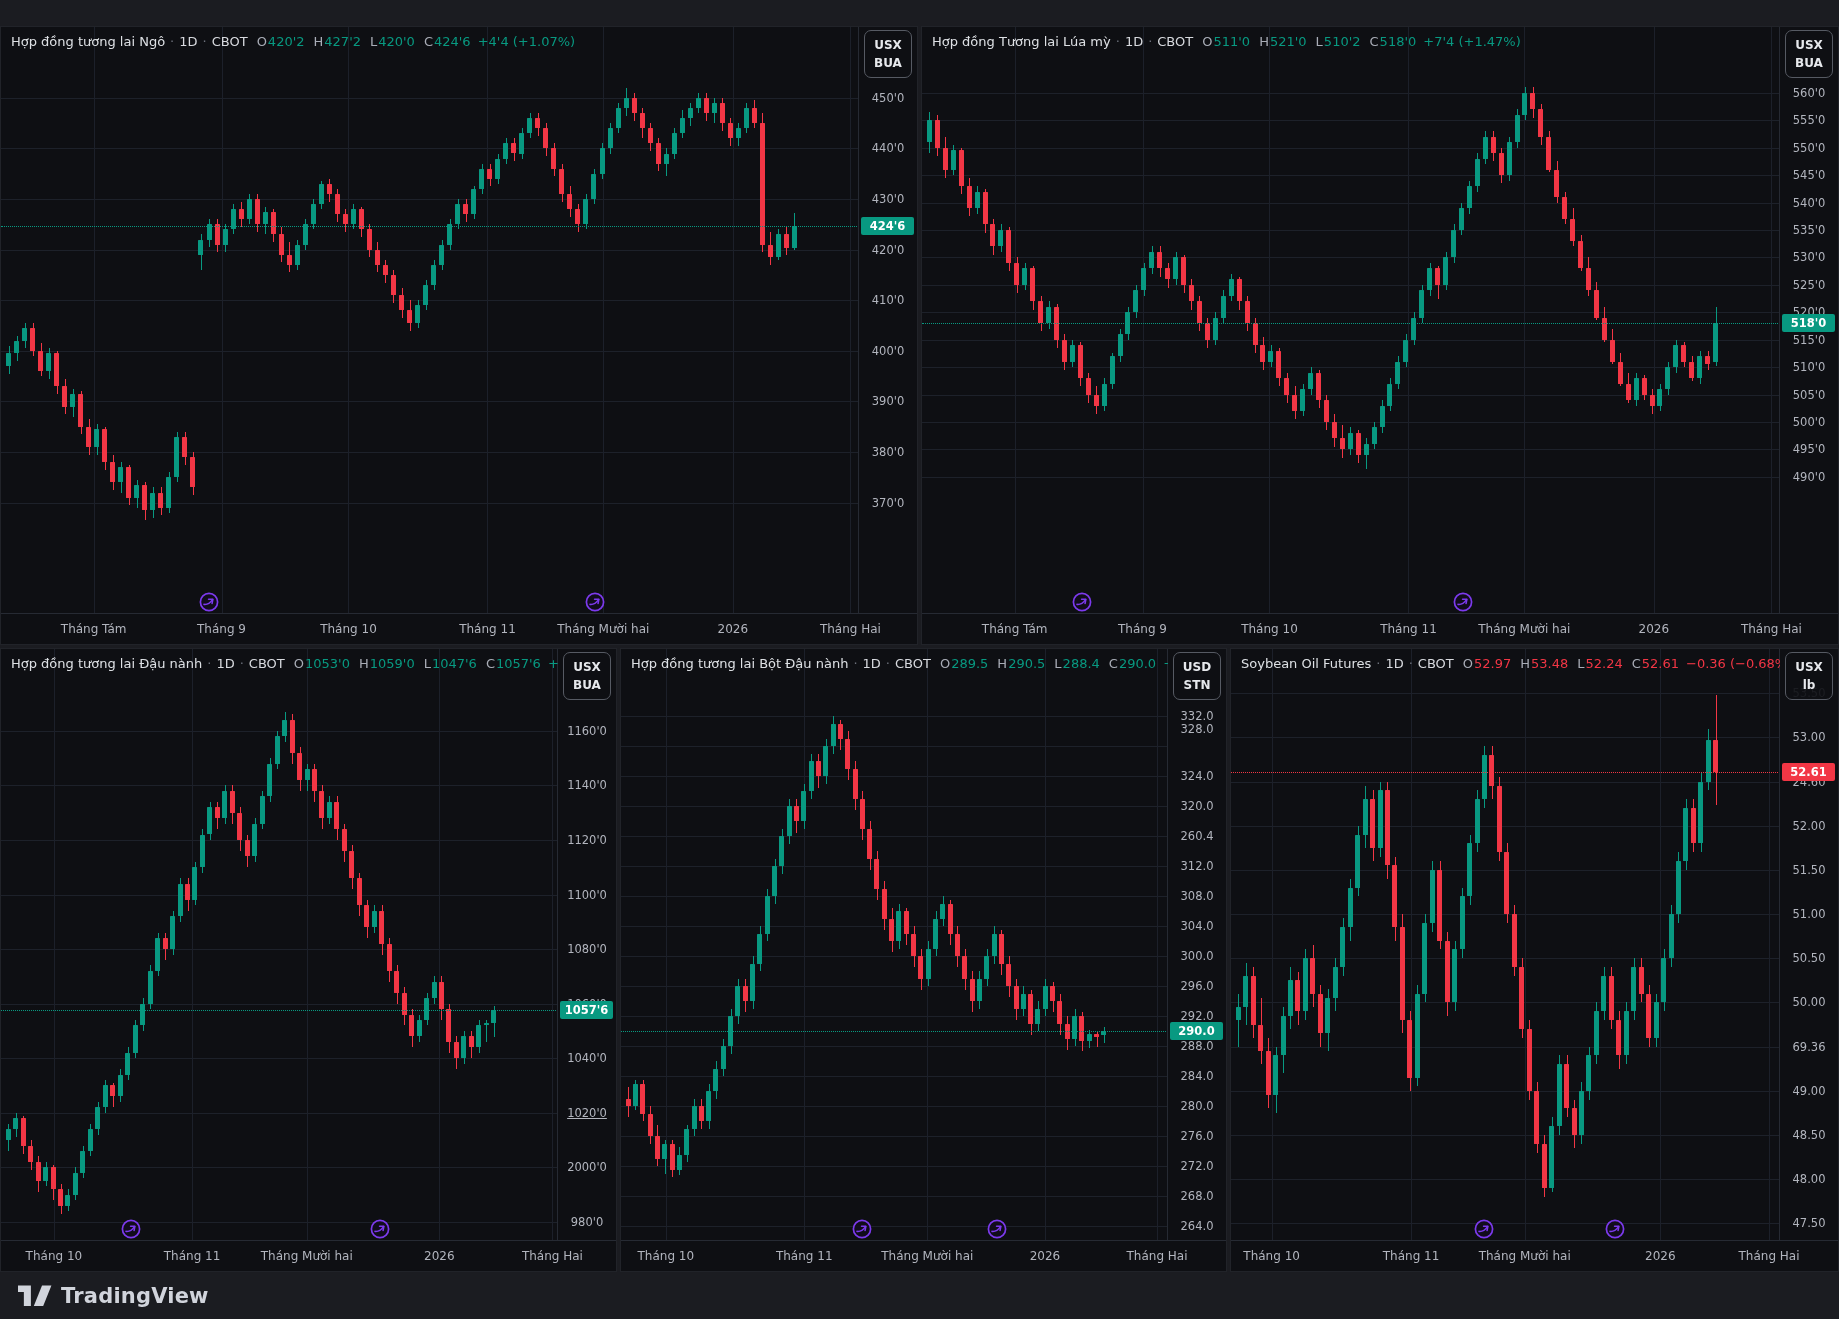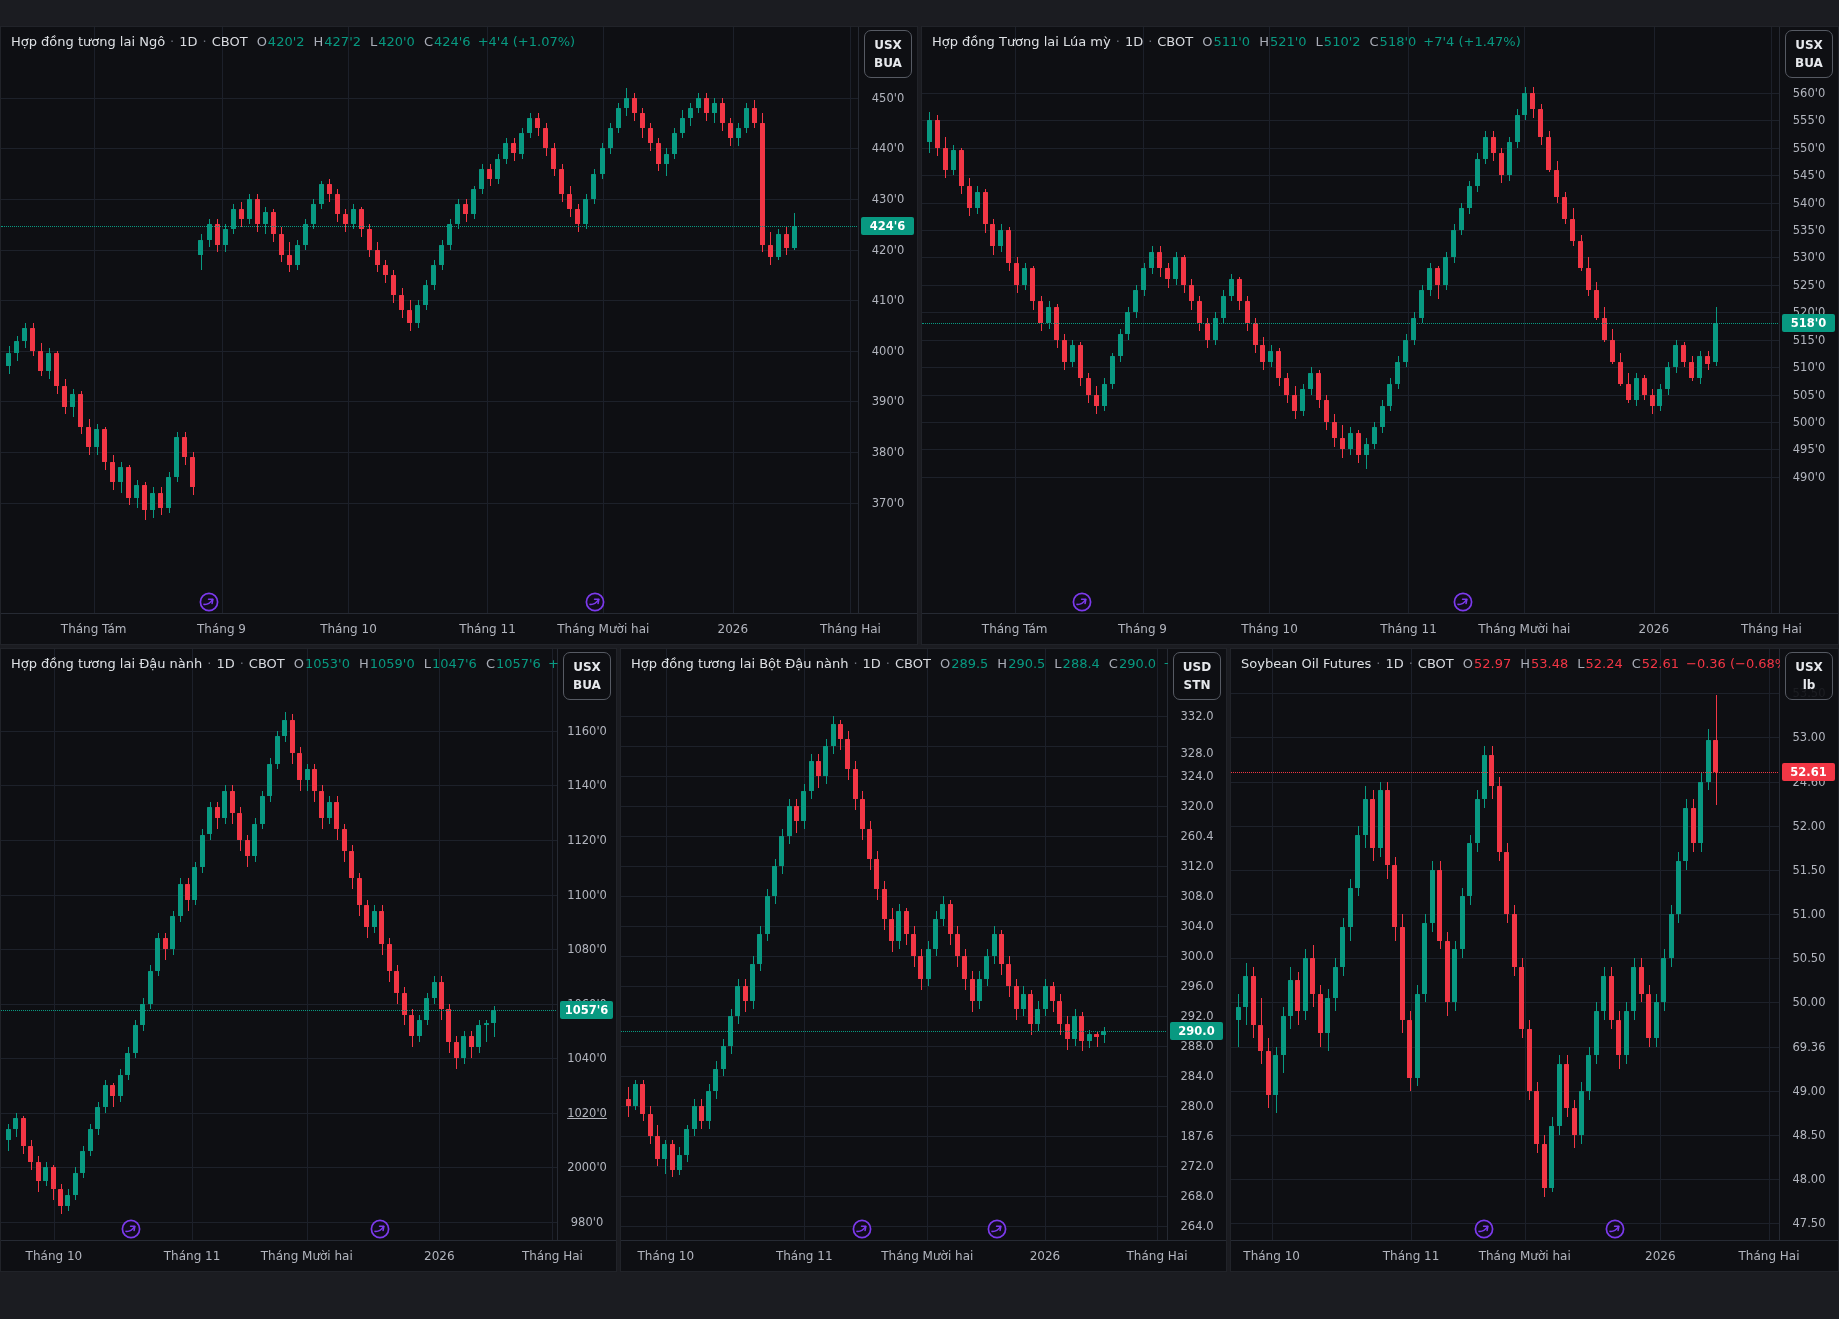--- a/index.html
+++ b/index.html
@@ -949,34 +949,34 @@
             <path d="M6 13.4 C 9.2 13.8 12 12.2 14.6 8.6" fill="none" stroke="#7c3aed" stroke-width="1.6" stroke-linecap="round"></path>
             <path d="M10.6 8.2 L14.8 8.3 L14.1 12.4" fill="none" stroke="#7c3aed" stroke-width="1.6" stroke-linecap="round" stroke-linejoin="round"></path>
           </svg></div>
       </div>
     <div class="scale">
       <div class="unit-badge">
         <div>USD</div>
         <div>STN</div>
       </div>
     <div class="ytick" style="top: 60.443px;">332.0</div>
-        <div class="ytick" style="top: 97px;">328.0</div>
+        <div class="ytick" style="top: 73px;">328.0</div>
         <div class="ytick" style="top: 120.392px;">324.0</div>
         <div class="ytick" style="top: 150.367px;">320.0</div>
         <div class="ytick" style="top: 180.342px;">260.4</div>
         <div class="ytick" style="top: 210.316px;">312.0</div>
         <div class="ytick" style="top: 240.291px;">308.0</div>
         <div class="ytick" style="top: 270.266px;">304.0</div>
         <div class="ytick" style="top: 300.241px;">300.0</div>
         <div class="ytick" style="top: 330.215px;">296.0</div>
         <div class="ytick" style="top: 360.19px;">292.0</div>
         <div class="ytick" style="top: 390.165px;">288.0</div>
         <div class="ytick" style="top: 420.139px;">284.0</div>
         <div class="ytick" style="top: 450.114px;">280.0</div>
-        <div class="ytick" style="top: 480.089px;">187.6</div>
+        <div class="ytick" style="top: 480.089px;">276.0</div>
         <div class="ytick" style="top: 510.063px;">272.0</div>
         <div class="ytick" style="top: 540.038px;">268.0</div>
         <div class="ytick" style="top: 570.013px;">264.0</div>
         <div class="plabel up" style="top: 373.177px;">290.0</div>
       </div>
     <div class="taxis">
         <div class="xtick" style="left: 44.854px;">Tháng 10</div>
         <div class="xtick" style="left: 183.245px;">Tháng 11</div>
         <div class="xtick" style="left: 306.32px;">Tháng Mười hai</div>
         <div class="xtick" style="left: 423.925px;">2026</div>
@@ -1171,14 +1171,23 @@
       </div>
     <div class="taxis">
         <div class="xtick" style="left: 40.626px;">Tháng 10</div>
         <div class="xtick" style="left: 180.072px;">Tháng 11</div>
         <div class="xtick" style="left: 293.715px;">Tháng Mười hai</div>
         <div class="xtick" style="left: 429.318px;">2026</div>
         <div class="xtick" style="left: 538.02px;">Tháng Hai</div>
       </div>
   </div>
 
+  <div id="footer">
+    <div id="brand">
+      <svg width="34" height="22" viewBox="0 0 58 36">
+        <path d="M0 0 H22 V35 H10 V11 H0 Z" fill="#d1d4dc"></path>
+        <path d="M27 35 L41 0 H57 L43 35 Z" fill="#d1d4dc"></path>
+      </svg>
+      <span class="bname">TradingView</span>
+    </div>
+  </div>
 
 </div>
 
 </body></html>

